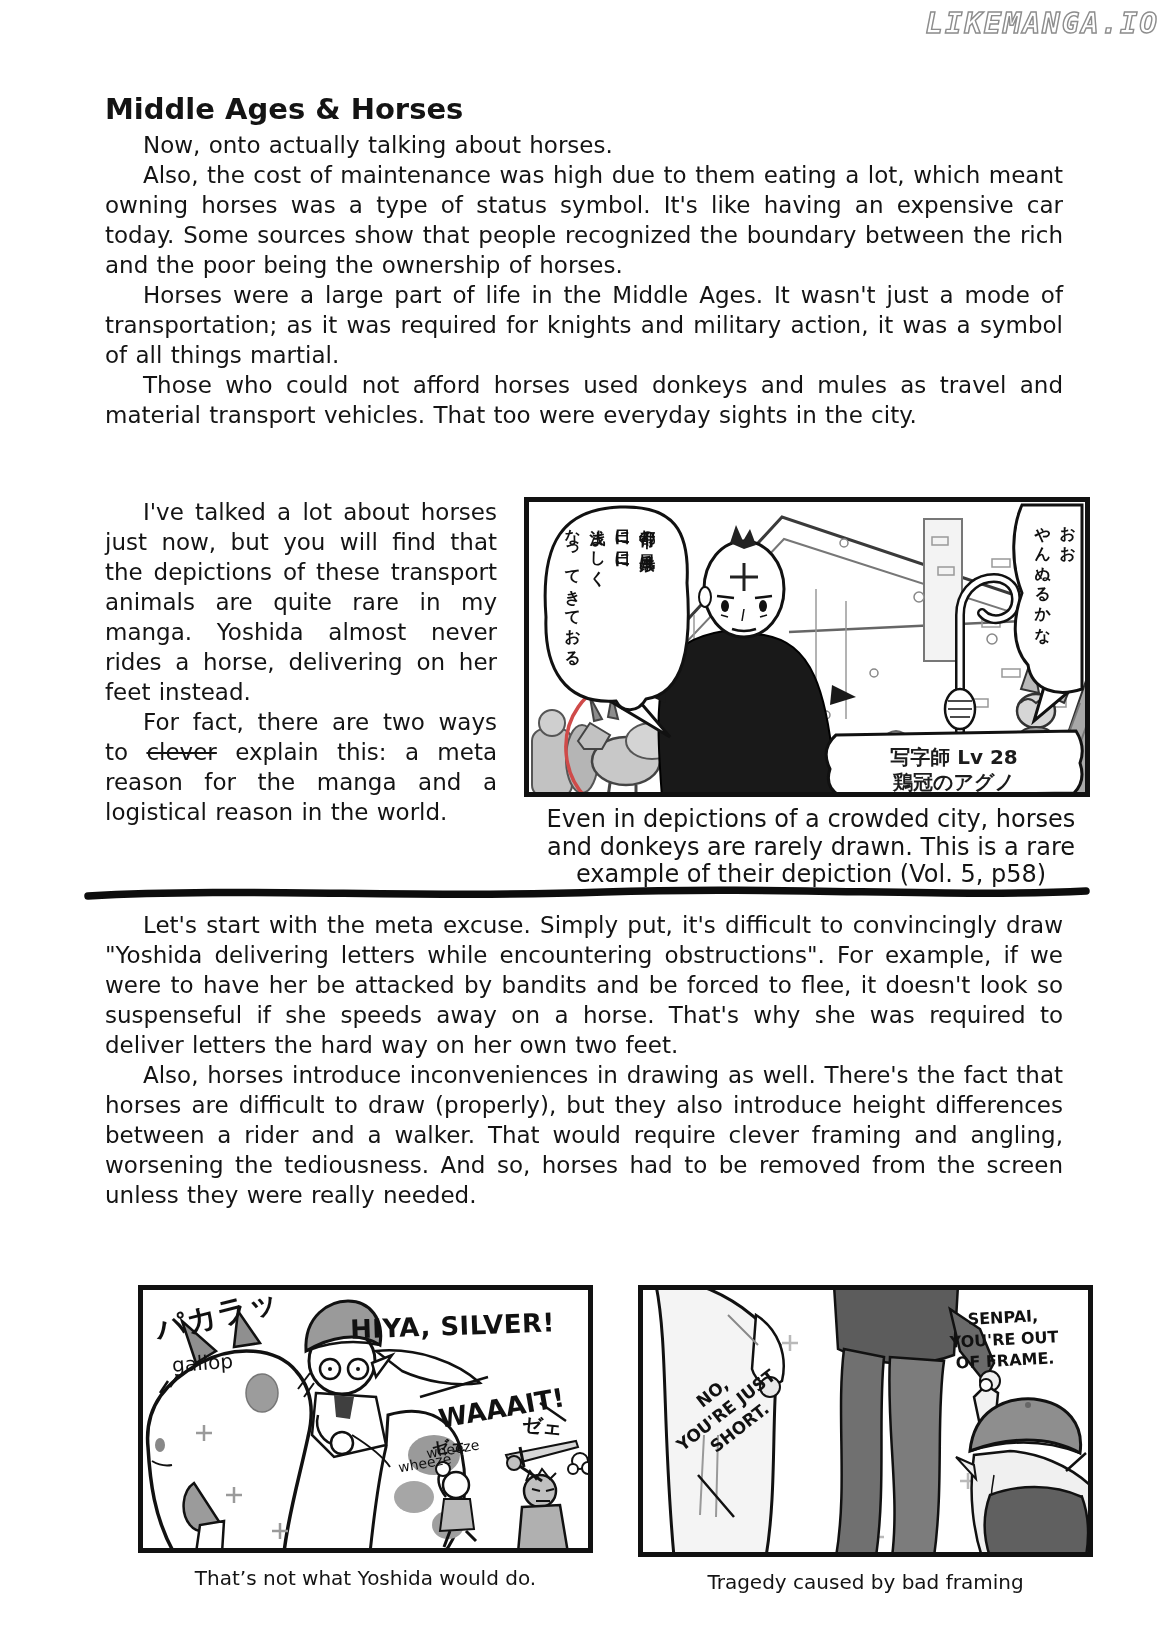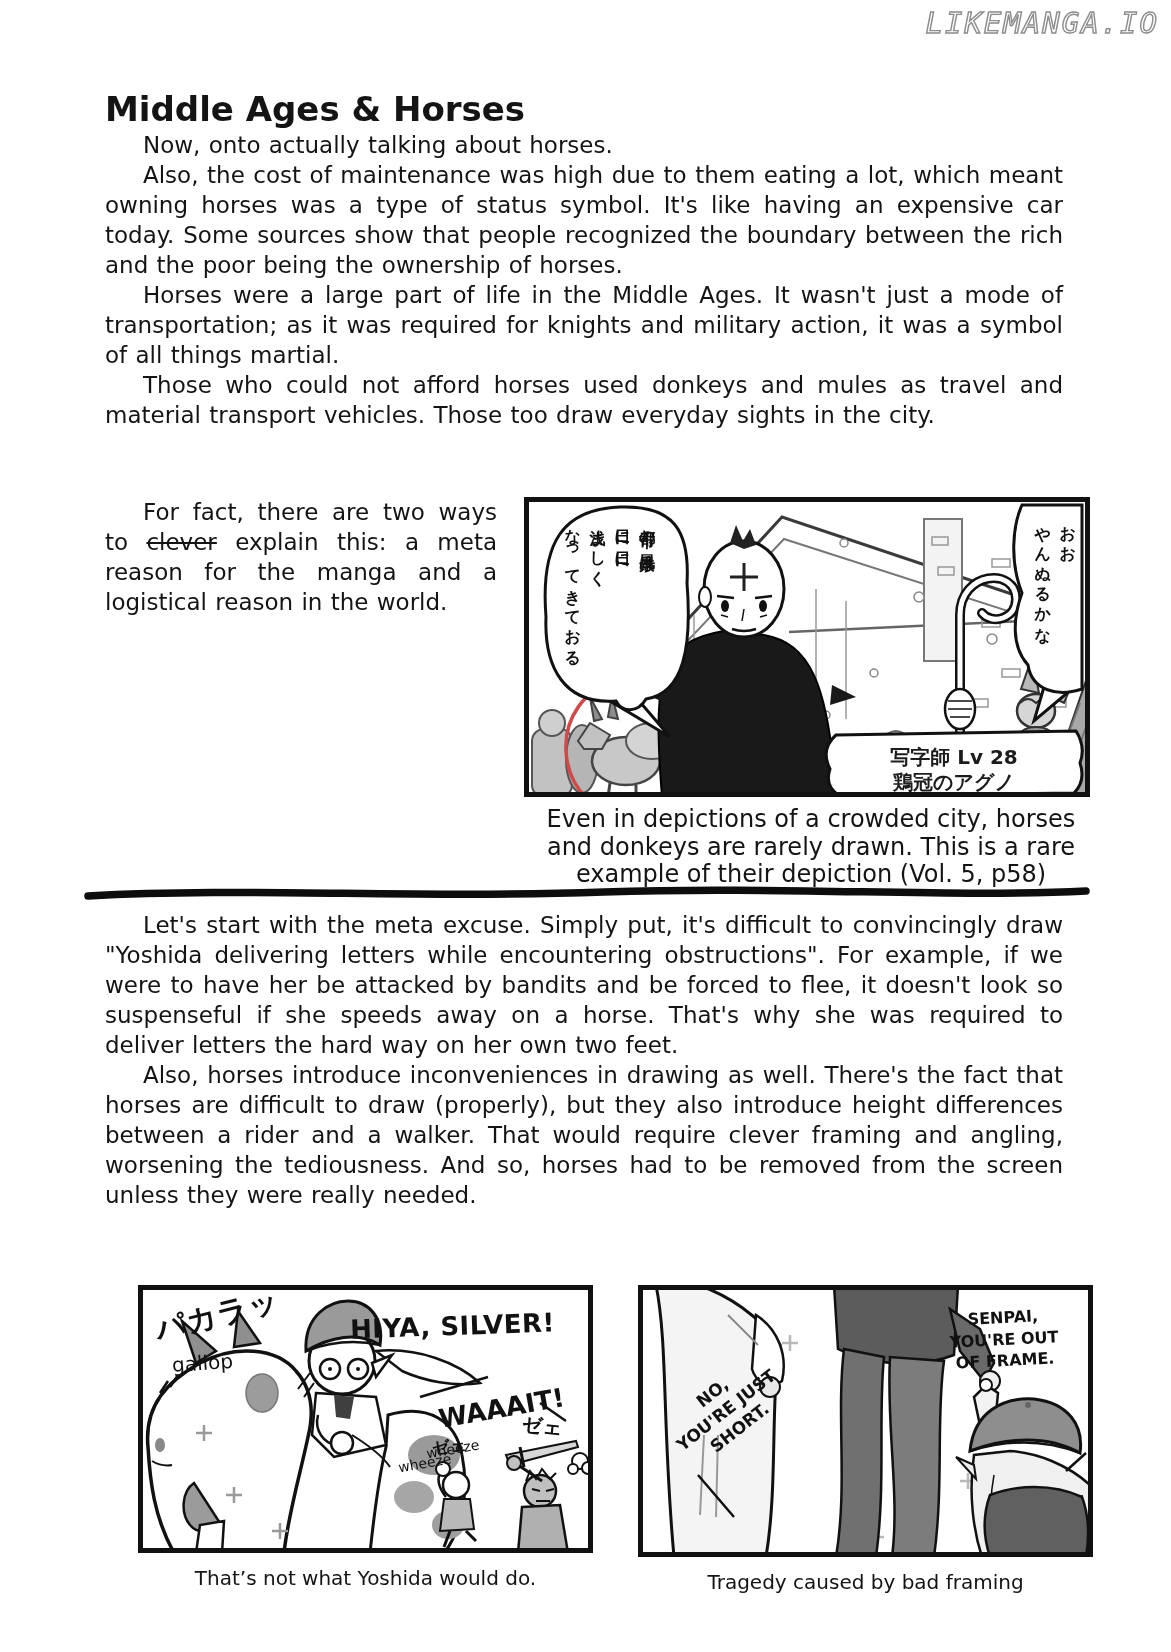--- a/index.html
+++ b/index.html
@@ -5,29 +5,29 @@
   html,body { margin:0; padding:0; background:#e8e8e8; }
   .page {
     position:relative; width:1171px; height:1652px; background:#ffffff;
     margin:0 auto; overflow:hidden; color:#141414;
     font-family:"DejaVu Sans", sans-serif;
   }
   
   .watermark {
     position:absolute; top:6px; right:12px;
     font-family:"DejaVu Sans Mono", monospace;
-    font-weight:normal; font-style:italic; font-size:29px; letter-spacing:2px;
+    font-weight:bold; font-style:italic; font-size:29px; letter-spacing:2px;
     color:#ffffff; -webkit-text-stroke:1.4px #8d8d8d;
     text-shadow:0 0 1px #9a9a9a;
   }
   
   .block-top    { position:absolute; left:105px; top:92px;  width:958px; }
   .block-middle { position:absolute; left:105px; top:497px; width:985px; display:flex; justify-content:space-between; }
   .block-lower  { position:absolute; left:105px; top:910px; width:958px; }
-  h1.heading { margin:0 0 4px 0; font-size:34px; line-height:34px; font-weight:bold; }
+  h1.heading { margin:0 0 4px 0; font-size:29px; line-height:34px; font-weight:bold; }
   p.body {
     margin:0; font-size:23px; line-height:30px; text-align:justify;
     text-indent:38px; word-spacing:1px;
   }
   .left-col { width:392px; }
   .left-col p.body { line-height:30px; }
   .strike { text-decoration:line-through; }
   
   .figure-wrap { width:566px; }
   .panel-box { position:relative; }
@@ -56,25 +56,26 @@
 
 <div class="page">
 
   <div class="watermark">LIKEMANGA.IO</div>
 
   <div class="block-top">
     <h1 class="heading">Middle Ages &amp; Horses</h1>
     <p class="body">Now, onto actually talking about horses.</p>
     <p class="body">Also, the cost of maintenance was high due to them eating a lot, which meant owning horses was a type of status symbol. It's like having an expensive car today. Some sources show that people recognized the boundary between the rich and the poor being the ownership of horses.</p>
     <p class="body">Horses were a large part of life in the Middle Ages. It wasn't just a mode of transportation; as it was required for knights and military action, it was a symbol of all things martial.</p>
-    <p class="body">Those who could not afford horses used donkeys and mules as travel and material transport vehicles. Those too draw everyday sights in the city.</p>
+    <p class="body">Those who could not afford horses used donkeys and mules as travel and material transport vehicles. That too were everyday sights in the city.</p>
   </div>
 
   <div class="block-middle">
     <div class="left-col">
+      <p class="body">I've talked a lot about horses just now, but you will find that the depictions of these transport animals are quite rare in my manga. Yoshida almost never rides a horse, delivering on her feet instead.</p>
       <p class="body"><span>For fact, there are two ways to </span><span class="strike">clever</span><span> explain this: a meta reason for the manga and a logistical reason in the world.</span></p>
     </div>
 
     <figure class="figure-wrap" style="margin:0">
       <div class="panel-box" style="width:566px;height:300px;">
         <svg width="566" height="300" viewBox="0 0 566 300">
           <rect x="0" y="0" width="566" height="300" fill="#ffffff"></rect>
 
           <g stroke="#555" fill="none">
             <path d="M120,170 L258,20 L550,118" stroke="#3a3a3a" stroke-width="3"></path>

